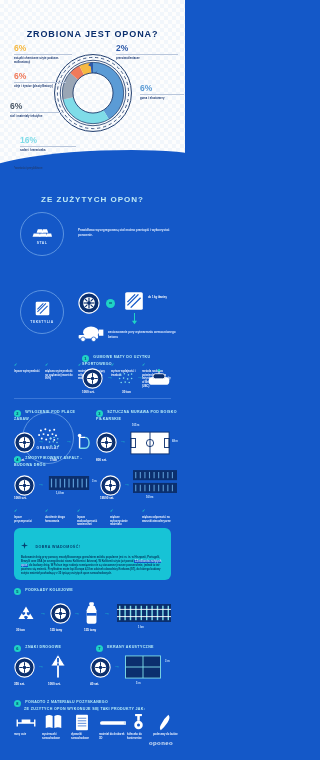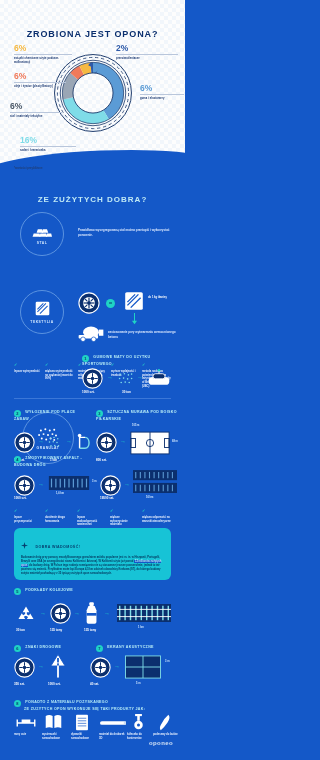--- a/index.html
+++ b/index.html
@@ -161,21 +161,21 @@
 </div>
 <div class="lbl l-41">
   <div class="pc" style="color:#5b9bd5">6%</div>
   <div class="rule"></div>
   <div class="tx">guma i elastomery</div>
 </div>
 
 <div class="foot-note">*wartości przybliżone</div>
 
 <div class="h2wrap">
-  <div class="b">ZE ZUŻYTYCH DOBRA?</div>
+  <div class="b">ZE ZUŻYTYCH OPON?</div>
 </div>
 
 <div class="cir" style="left:20px; top:212px;">
   <svg width="20" height="14" viewBox="0 0 24 16">
     <path d="M7 6h5l1.5 4h-8z" fill="#fff"></path>
     <path d="M13 6h5l1.5 4h-8z" fill="#fff"></path>
     <path d="M2 11h7l1.3 4H0.7z" fill="#fff"></path>
     <path d="M10 11h7l1.3 4h-9.6z" fill="#fff"></path>
     <path d="M18 11h5l1 4h-7.3z" fill="#fff"></path>
   </svg>

